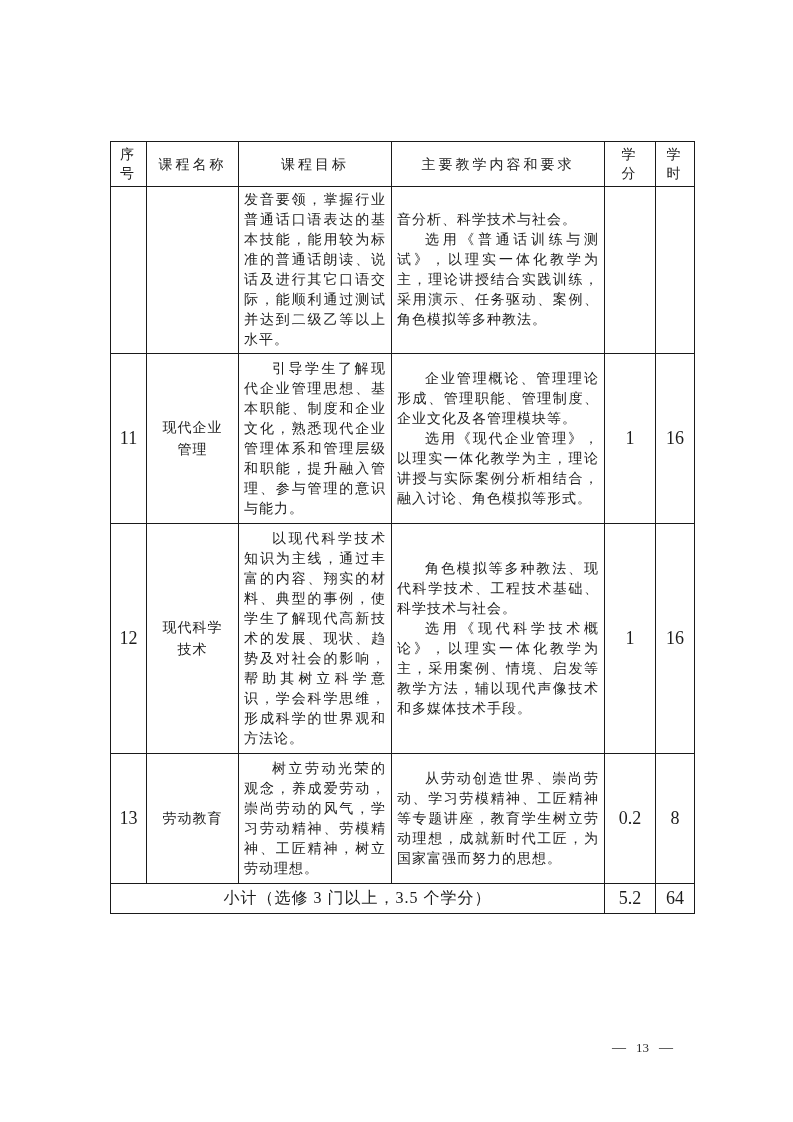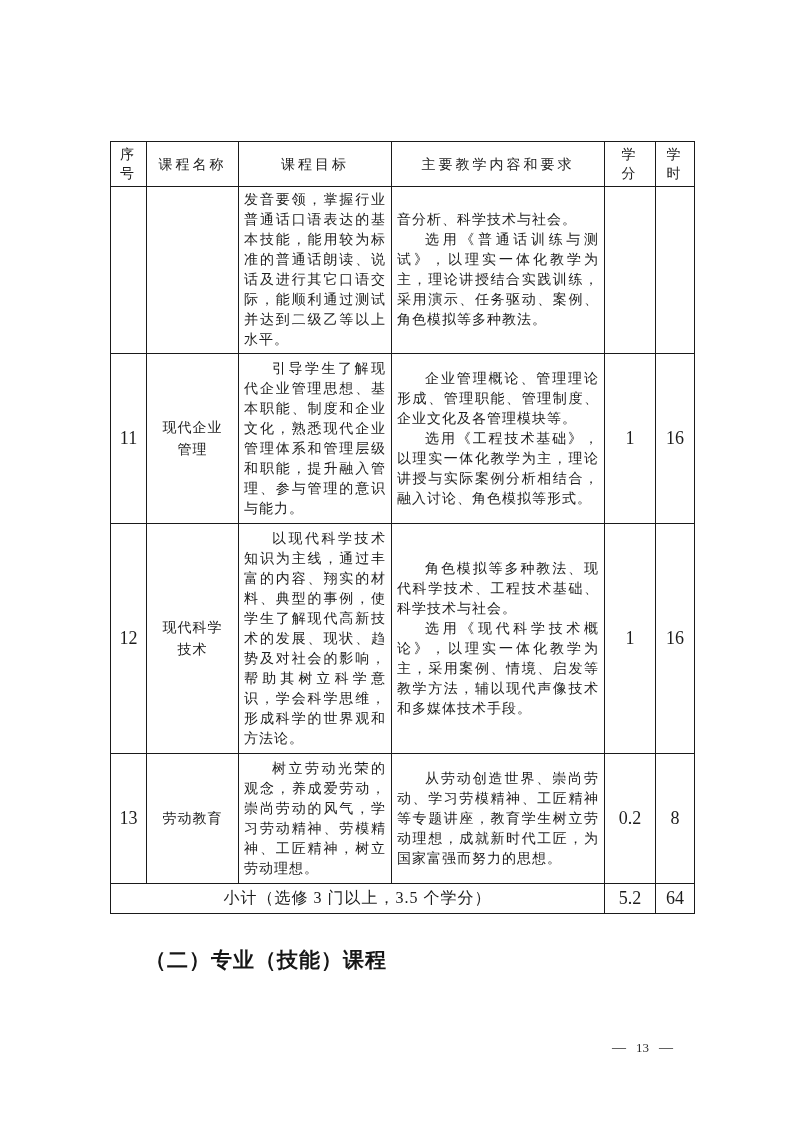--- a/index.html
+++ b/index.html
@@ -132,21 +132,21 @@
 
       <tr class="row-11">
         <td class="num">11</td>
         <td class="c-center prewrap">现代企业
 管理</td>
         <td class="txt">
           <p class="indent">引导学生了解现代企业管理思想、基本职能、制度和企业文化，熟悉现代企业管理体系和管理层级和职能，提升融入管理、参与管理的意识与能力。</p>
         </td>
         <td class="txt">
           <p class="indent">企业管理概论、管理理论形成、管理职能、管理制度、企业文化及各管理模块等。</p>
-          <p class="indent">选用《工程技术基础》，以理实一体化教学为主，理论讲授与实际案例分析相结合，融入讨论、角色模拟等形式。</p>
+          <p class="indent">选用《现代企业管理》，以理实一体化教学为主，理论讲授与实际案例分析相结合，融入讨论、角色模拟等形式。</p>
         </td>
         <td class="num">1</td>
         <td class="num">16</td>
       </tr>
 
       <tr class="row-12">
         <td class="num">12</td>
         <td class="c-center prewrap">现代科学
 技术</td>
         <td class="txt">
@@ -174,21 +174,20 @@
       </tr>
 
       <tr class="subtotal-row">
         <td colspan="4" class="subtotal-label">小计（选修 3 门以上，3.5 个学分）</td>
         <td class="num">5.2</td>
         <td class="num">64</td>
       </tr>
     </tbody>
   </table>
 
-  <div class="section-heading">（二）专业（技能）课程</div>
 
   <div class="page-footer">
     <span class="dash">—</span>
     <span class="pnum">13</span>
     <span class="dash">—</span>
   </div>
 
 </div>
 
 </body></html>

